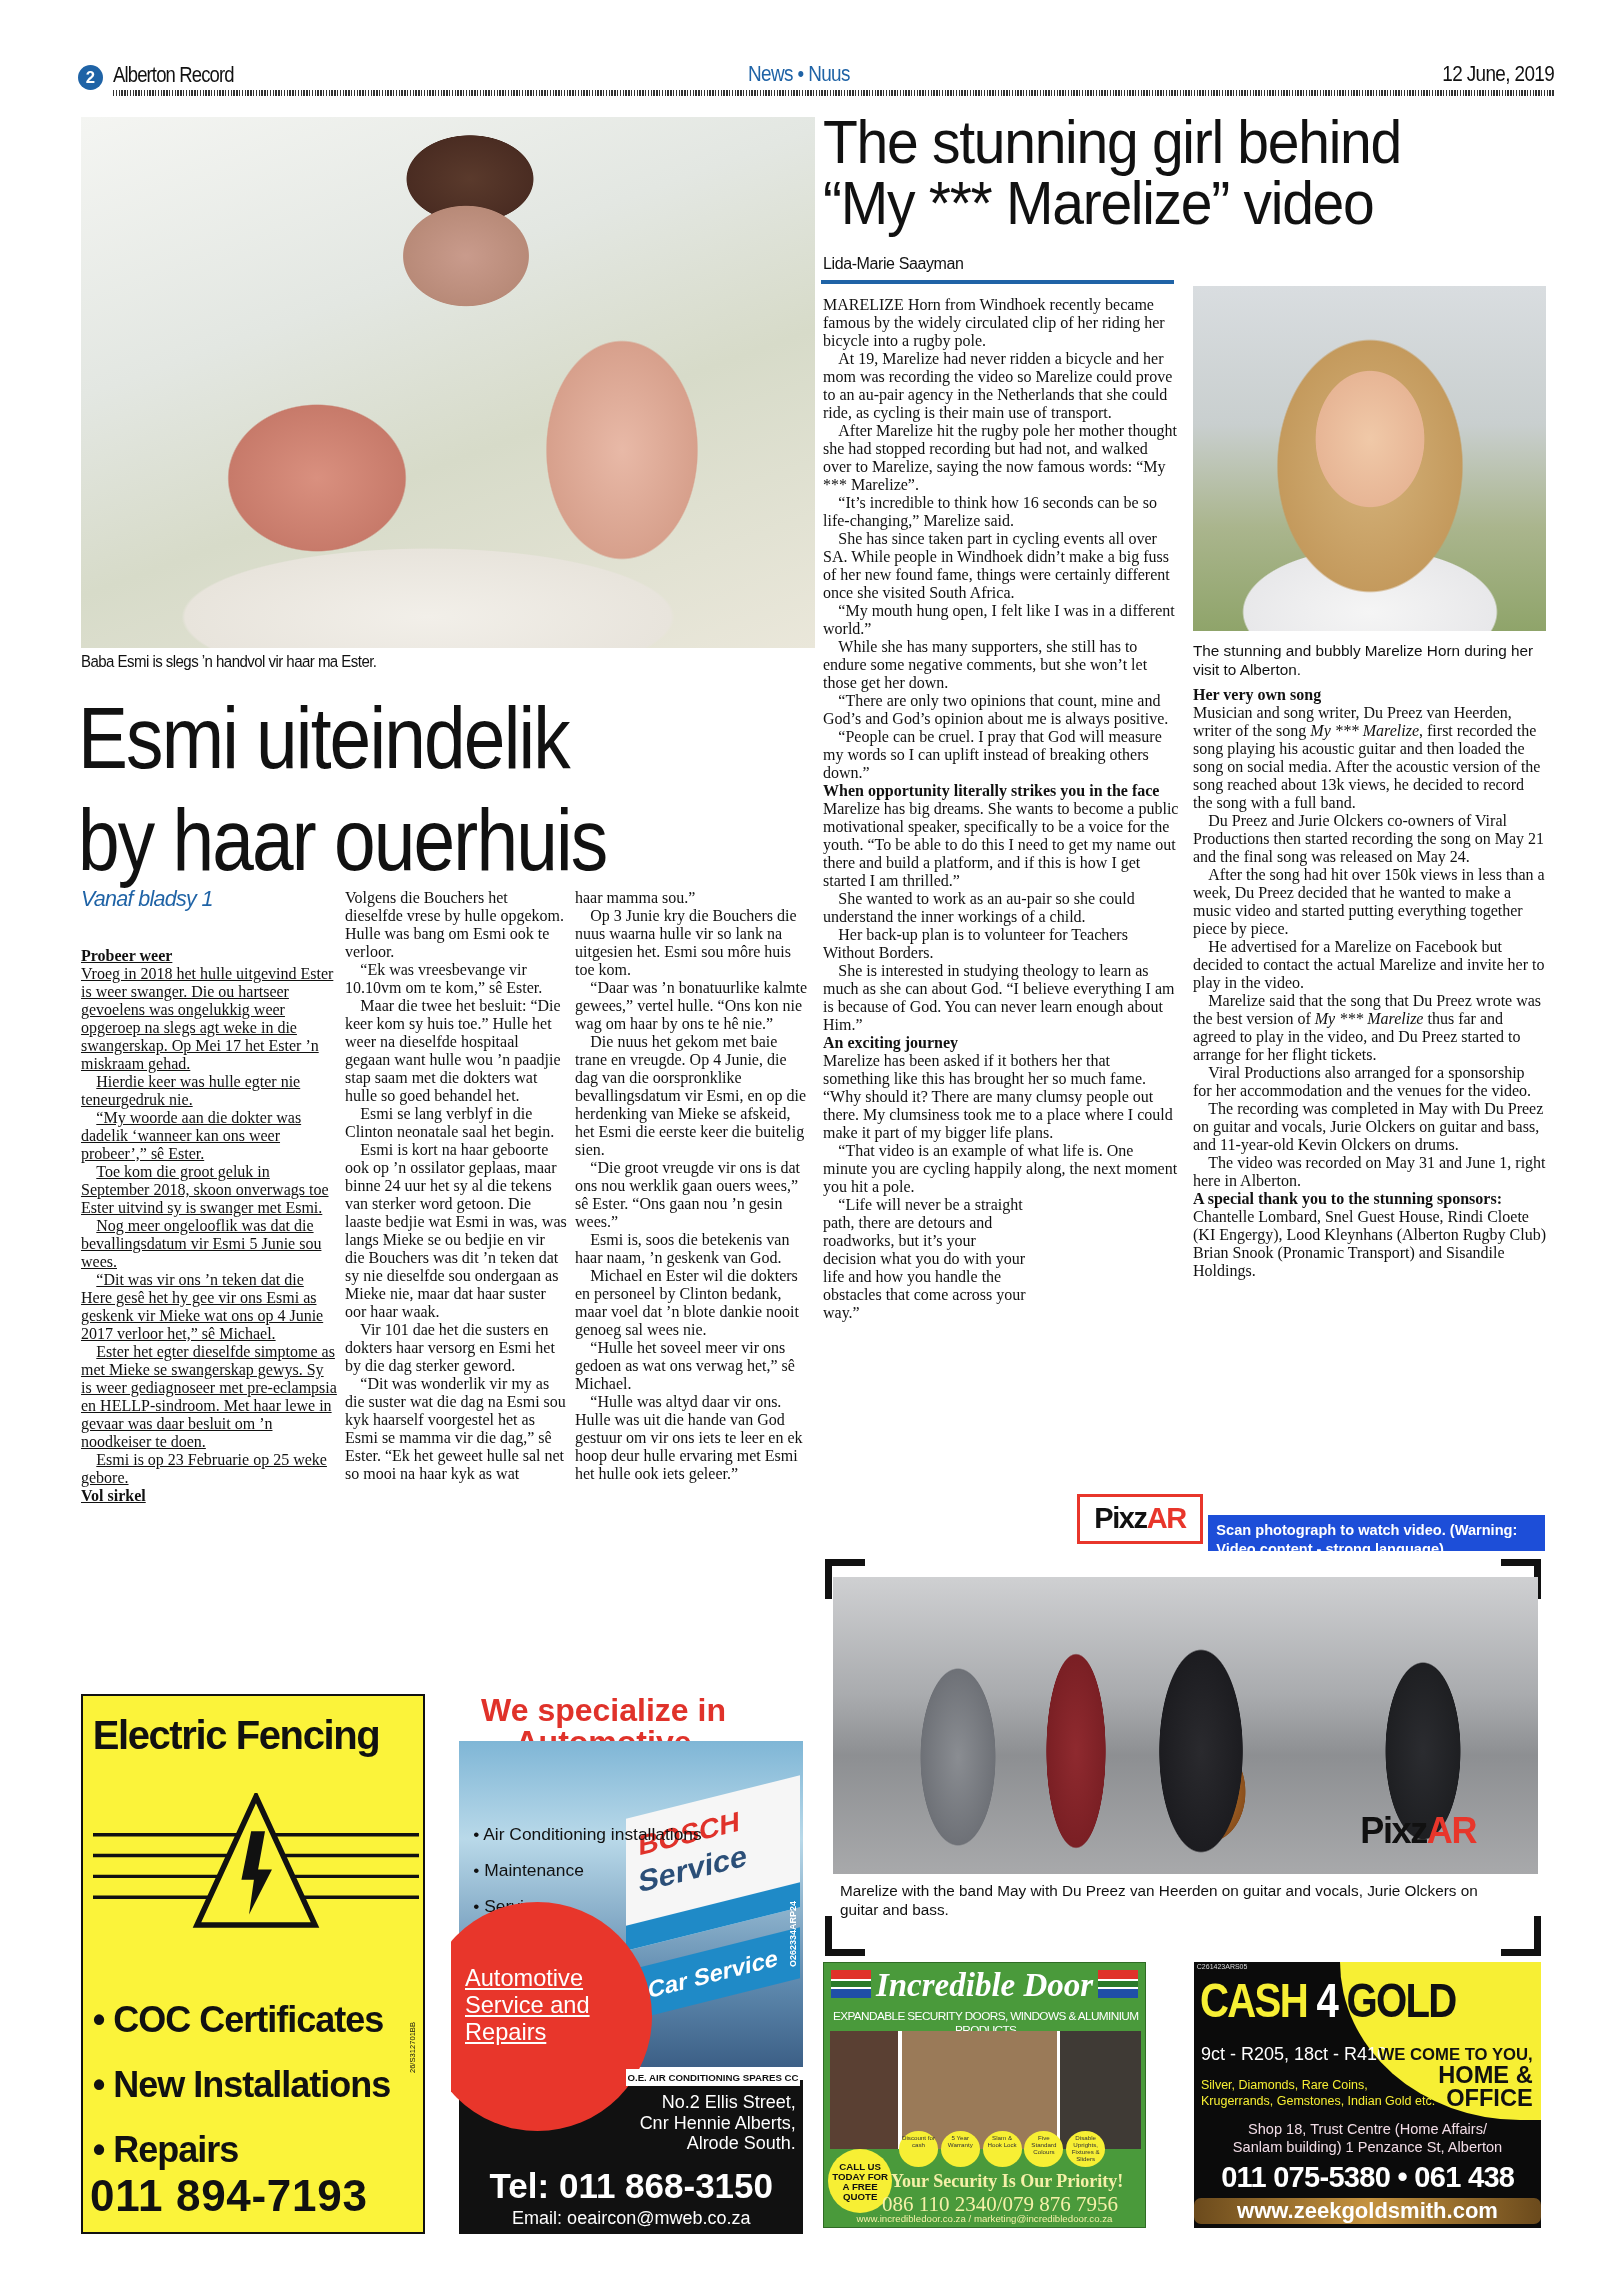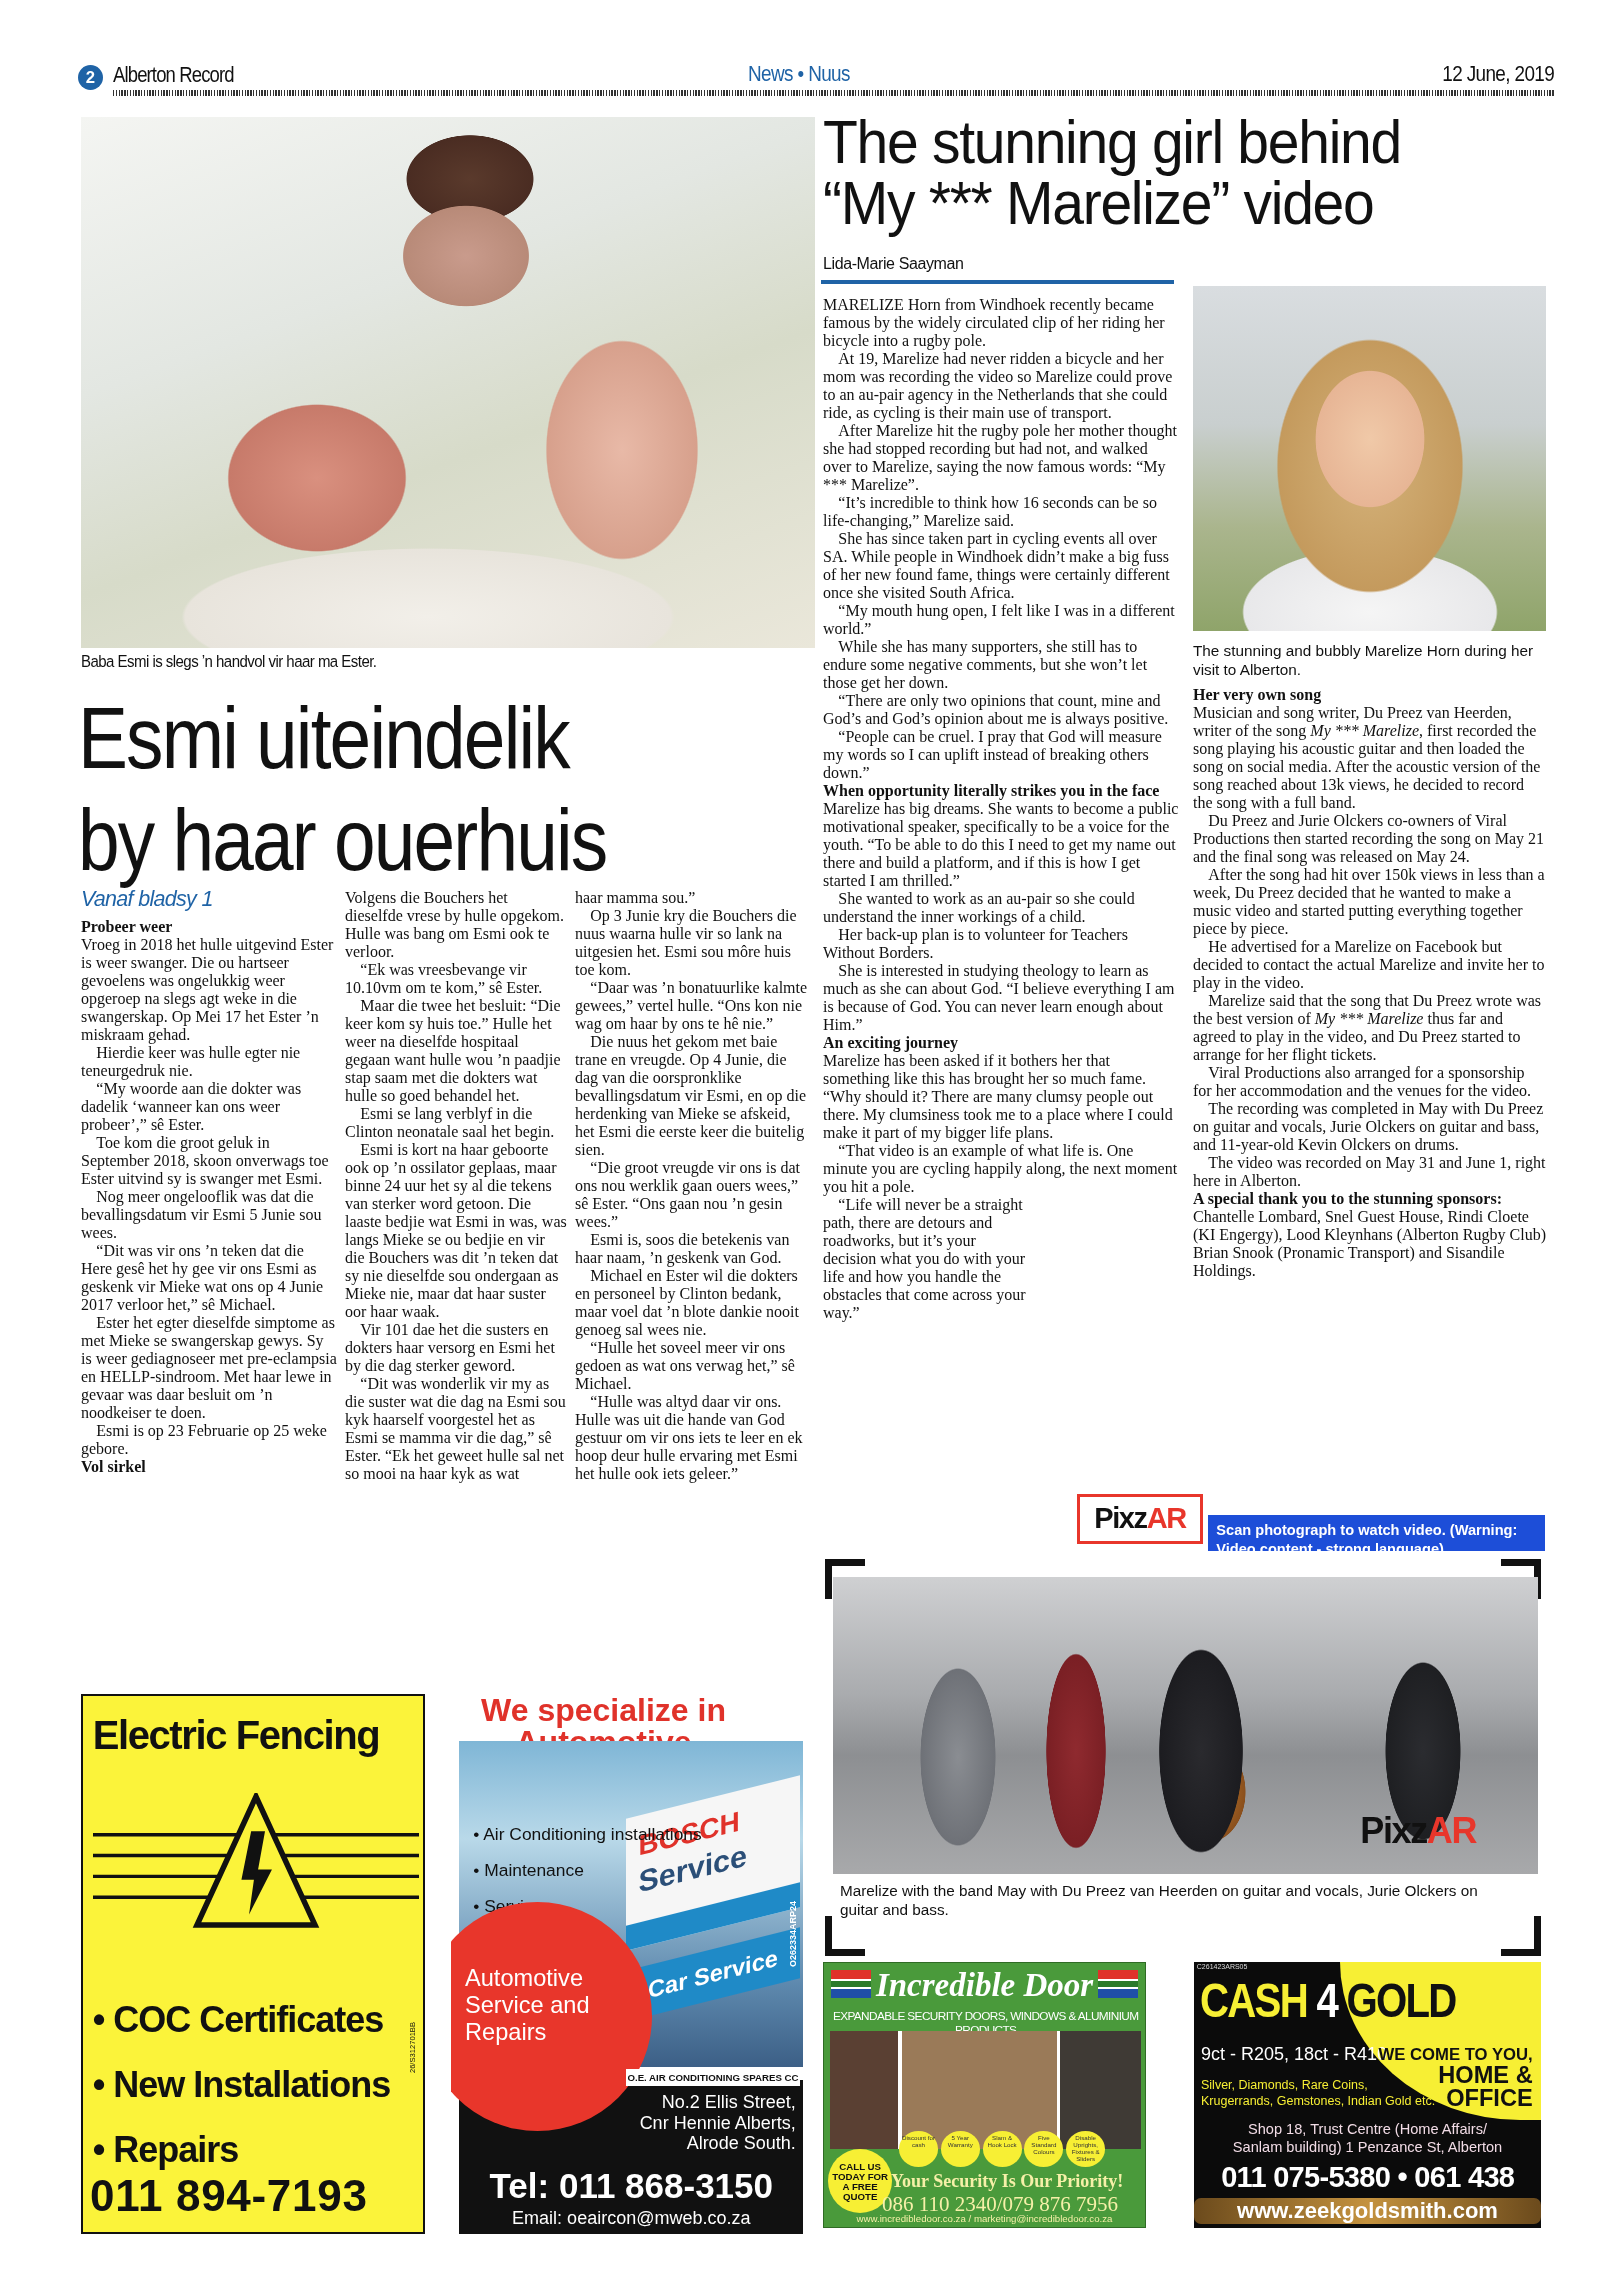--- a/index.html
+++ b/index.html
@@ -42,21 +42,21 @@
 
   
   .caption-sans { font-family: "Liberation Sans", sans-serif; }
   .baby-caption { position: absolute; left: 81px; top: 652px; font-size: 16.7px; letter-spacing: -0.6px; transform: scaleX(0.9); transform-origin: left; }
   .esmi-headline { position: absolute; left: 78px; top: 687px; width: 743px; font: 87px/1.17 "Liberation Sans", sans-serif; letter-spacing: -2.1px; transform: scaleX(0.86); transform-origin: left; }
   .from-page { position: absolute; left: 81px; top: 887px; font: italic 21.5px "Liberation Sans", sans-serif; color: #1f63a6; letter-spacing: -0.7px; }
   .col { position: absolute; font-size: 16px; line-height: 18px; }
   .col p { text-indent: 15.3px; }
   .col p.noindent { text-indent: 0; }
   .col h4 { font-size: 16px; font-weight: bold; line-height: 18px; }
-  .col-esmi-1 { left: 81px; top: 918px; width: 257px; }
+  .col-esmi-1 { left: 81px; top: 947px; width: 257px; text-decoration: underline; }
   .col-esmi-2 { left: 345px; top: 889px; width: 222px; }
   .col-esmi-3 { left: 575px; top: 889px; width: 233px; }
 
   
   .mar-headline { position: absolute; left: 823px; top: 112px; width: 729px; font: 62px/0.98 "Liberation Sans", sans-serif; letter-spacing: -1.4px; transform: scaleX(0.92); transform-origin: left; }
   .byline { position: absolute; left: 823px; top: 255px; font: 16px "Liberation Sans", sans-serif; letter-spacing: -0.4px; }
   .byline-rule { position: absolute; left: 821px; top: 280px; width: 353px; height: 3.5px; background: #1f63a6; }
   .col-mar-1 { left: 823px; top: 296px; width: 357px; }
   .col-mar-2 { left: 1193px; top: 686px; width: 353px; }
   .girl-caption { position: absolute; left: 1193px; top: 641px; width: 347px; font: 15.3px/19px "Liberation Sans", sans-serif; }
@@ -89,21 +89,21 @@
   .ad-auto .sign1 { position: absolute; left: 167px; top: 56px; width: 174px; height: 132px; background: #f6f6f6; border-bottom: 25px solid #1f8ac7; transform: skewY(-14deg); }
   .ad-auto .sign1 .bosch { position: absolute; left: 12.5px; top: 15.3px; font: bold 28px "Liberation Sans", sans-serif; color: #e0322a; }
   .ad-auto .sign1 .service { position: absolute; left: 12.5px; top: 49px; font: bold 30.5px "Liberation Sans", sans-serif; color: #2b4f78; }
   .ad-auto .sign2 { position: absolute; left: 167px; top: 208px; width: 174px; height: 51px; background: #1f8ac7; transform: skewY(-14deg); color: #fff; font: bold 23.6px/51px "Liberation Sans", sans-serif; text-align: center; }
   .ad-auto .list { position: absolute; left: 14px; top: 83px; font: 17.4px/1.2 "Liberation Sans", sans-serif; color: #111; }
   .ad-auto .list li { list-style: none; margin-bottom: 15.3px; }
   .ad-auto .ref { position: absolute; right: 5.6px; top: 160px; writing-mode: vertical-rl; transform: rotate(180deg); font: bold 9px "Liberation Sans", sans-serif; color: #fff; }
   .ad-auto .oe { position: absolute; left: 175px; top: 375px; width: 174px; background: #fff; font: bold 9.7px "Liberation Sans", sans-serif; text-align: center; padding: 2.8px 0; }
   .ad-auto .black { position: absolute; left: 8.3px; top: 386px; width: 344px; height: 154px; background: #111; }
   .ad-auto .oval { position: absolute; left: -28px; top: 208px; width: 229px; height: 229px; border-radius: 50%; background: #e8362b; }
-  .ad-auto .oval-text { position: absolute; left: 14px; top: 271px; width: 160px; color: #fff; font: 23.6px/1.15 "Liberation Sans", sans-serif; }
+  .ad-auto .oval-text { position: absolute; left: 14px; top: 271px; width: 160px; color: #fff; font: 23.6px/1.15 "Liberation Sans", sans-serif; text-decoration: underline; }
   .ad-auto .address { position: absolute; right: 8.3px; top: 398px; color: #fff; text-align: right; font: 18px/1.15 "Liberation Sans", sans-serif; }
   .ad-auto .tel { position: absolute; left: 8.3px; top: 472px; width: 344px; text-align: center; color: #fff; font: bold 35px "Liberation Sans", sans-serif; }
   .ad-auto .email { position: absolute; left: 8.3px; top: 514px; width: 344px; text-align: center; color: #fff; font: 18px "Liberation Sans", sans-serif; }
 
   .ad-door { left: 823px; top: 1962px; width: 323px; height: 266px; background: #4a9a3b; border: 1.4px solid #2f6b24; font-family: "Liberation Serif", serif; color: #fff; }
   .ad-door .flag { position: absolute; top: 7px; width: 40px; height: 28px; background: linear-gradient(180deg, #e0322a 0 33%, #fff 33% 40%, #2a7a2a 40% 60%, #fff 60% 67%, #1f4fa6 67% 100%); }
   .ad-door .flag.l { left: 7px; } .ad-door .flag.r { right: 7px; }
   .ad-door .name { position: absolute; left: 0; width: 100%; top: 4.2px; text-align: center; font: italic bold 33px "Liberation Serif", serif; }
   .ad-door .tag { position: absolute; left: 4.2px; width: 315px; top: 46px; text-align: center; font: 11.8px "Liberation Sans", sans-serif; letter-spacing: -0.6px; }
   .ad-door .pics { position: absolute; left: 5.6px; top: 68px; width: 311px; height: 118px; background: linear-gradient(90deg, #5a4033 0 22%, #fff 22% 23%, #9a7a58 23% 73%, #fff 73% 74%, #3f3a35 74% 100%); }

